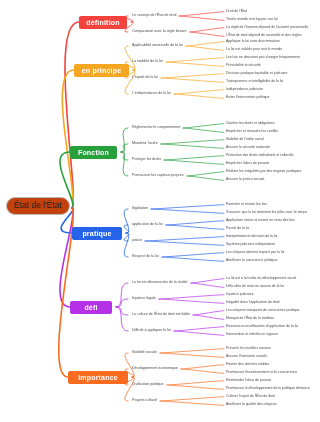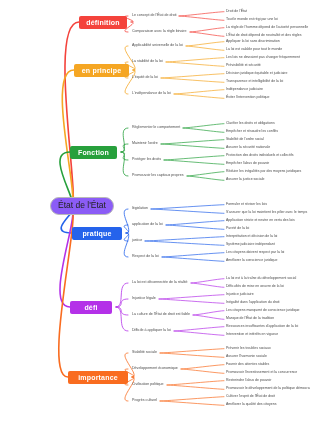--- a/index.html
+++ b/index.html
@@ -13,26 +13,25 @@
   #mindmap { position:absolute; inset:0; width:310px; height:422px; }
 
   svg.links { position:absolute; left:0; top:0; width:310px; height:422px; pointer-events:none; }
 
   .root-node {
     position:absolute;
     left:6px; top:197px;
     padding:3px 7px 4px 7px;
     border:1px solid #b9b9b9;
     border-radius:11px;
-    background:#8b5cf6;
+    background:#c2410c;
     font-size:8.5px;
     color:#222222;
     white-space:nowrap;
     line-height:1;
-    margin-left:44px;
   }
 
   .branch-node {
     position:absolute;
     padding:3px 6px;
     border-radius:2px;
     color:#ffffff;
     font-size:7px;
     font-weight:bold;
     white-space:nowrap;

